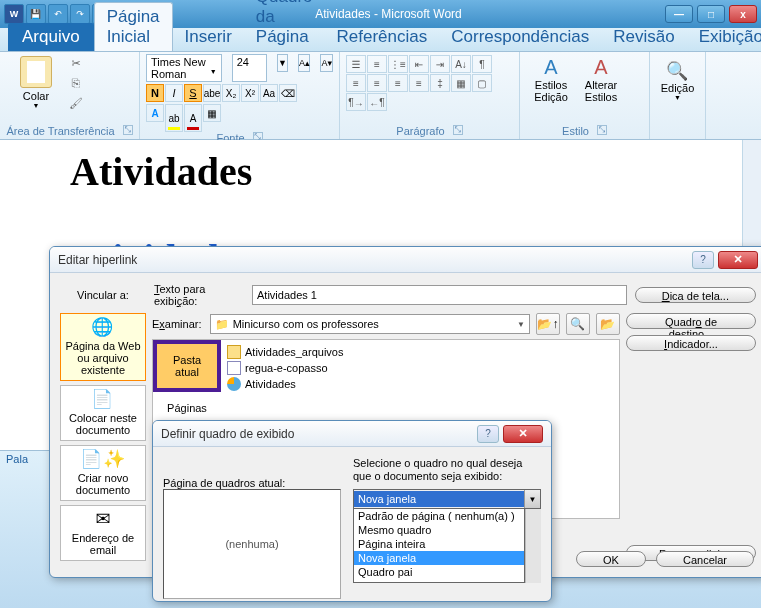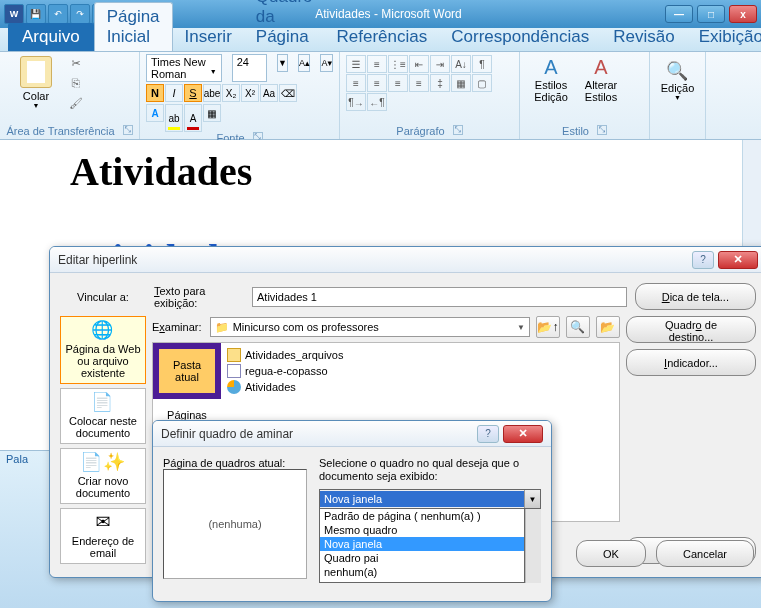--- a/index.html
+++ b/index.html
@@ -73,52 +73,52 @@
 .dialog { position: absolute; border: 1px solid #5a8cb8; background: #f0f0f0; box-shadow: 2px 2px 8px rgba(0,0,0,0.3); border-radius: 6px; overflow: hidden; }
 .dlg-title { background: linear-gradient(#fdfdfd, #e6eef6); height: 26px; display: flex; align-items: center; padding: 0 8px; border-bottom: 1px solid #c0d0e0; }
 .dlg-title-text { flex: 1; font-size: 12px; color: #333; }
 .dlg-close { width: 40px; height: 18px; background: linear-gradient(#e88, #c33); border: 1px solid #a22; border-radius: 3px; color: #fff; display: flex; align-items: center; justify-content: center; font-size: 11px; font-weight: bold; }
 .dlg-help { width: 22px; height: 18px; background: linear-gradient(#eef, #cde); border: 1px solid #9bc; border-radius: 3px; margin-right: 4px; display: flex; align-items: center; justify-content: center; color: #468; font-size: 10px; }
 .dlg-body { padding: 10px; background: #f0f0f0; }
 
 .edit-hl { left: 49px; top: 246px; width: 718px; height: 332px; }
 .link-row { display: flex; gap: 8px; align-items: center; margin-bottom: 6px; }
 .text-input { flex: 1; border: 1px solid #999; background: #fff; padding: 2px 4px; height: 20px; }
-.btn { background: linear-gradient(#fdfdfd, #e0e0e0); border: 1px solid #888; border-radius: 11px; padding: 2px 26px; height: 27px; min-width: 90px; cursor: pointer; }
+.btn { background: linear-gradient(#fdfdfd, #e0e0e0); border: 1px solid #888; border-radius: 11px; padding: 2px 26px; height: 16px; min-width: 90px; cursor: pointer; }
 .btn u { text-decoration: underline; }
 
 .link-layout { display: flex; gap: 6px; }
 .link-tabs { width: 86px; display: flex; flex-direction: column; gap: 4px; }
 .link-tab { border: 1px solid #bbb; background: #fff; text-align: center; padding: 4px 2px; font-size: 10px; cursor: pointer; line-height: 1.1; }
 .link-tab.active { border: 1px solid #f80; background: #ffd; }
 .tab-icon { font-size: 18px; display: block; margin-bottom: 2px; }
 
 .link-center { flex: 1; }
 .examine-row { display: flex; align-items: center; gap: 6px; margin-bottom: 4px; }
 .combo { border: 1px solid #999; background: #fff; padding: 2px 4px; height: 20px; display: flex; align-items: center; }
 .combo .drop { margin-left: auto; font-size: 8px; color: #555; }
 .icon-btn { width: 24px; height: 22px; border: 1px solid #aaa; background: linear-gradient(#fdfdfd, #e8e8e8); border-radius: 2px; display: flex; align-items: center; justify-content: center; font-size: 12px; }
 
 .file-area { border: 1px solid #bbb; background: #fff; display: flex; height: 180px; }
 .file-tabs { width: 68px; display: flex; flex-direction: column; }
 .file-tab { padding: 10px 4px; text-align: center; border-bottom: 1px solid #14532d; font-size: 10px; }
-.file-tab.active { background: #fc6; border: 6px solid #4c1d95; }
+.file-tab.active { background: #fc6; border: 4px solid #4c1d95; }
 .file-list { flex: 1; padding: 4px; }
 .file-item { display: flex; align-items: center; gap: 4px; padding: 1px 2px; }
 .fi-icon { width: 14px; height: 14px; display: inline-block; }
 .fi-folder { background: #fce08a; border: 1px solid #d0a020; }
 .fi-file { background: #fff; border: 1px solid #88b; position: relative; }
 .fi-ie { background: conic-gradient(#5ad 0deg 270deg, #fa0 270deg 360deg); border-radius: 50%; }
 
 .link-right { width: 130px; display: flex; flex-direction: column; gap: 6px; }
 
 
 .frame-dlg { left: 152px; top: 420px; width: 400px; height: 182px; }
 .frame-body { display: flex; gap: 12px; padding: 10px; }
-.frame-left { width: 144px; }
+.frame-left { width: 178px; margin-top: 20px; }
 .frame-preview { border: 1px inset #aaa; background: #fff; height: 110px; display: flex; align-items: center; justify-content: center; color: #555; }
 .frame-right { flex: 1; }
 .frame-combo { border: 1px solid #666; height: 20px; display: flex; align-items: center; margin-top: 6px; }
 .frame-combo-sel { background: #3070d0; color: #fff; flex: 1; padding: 2px 4px; }
 .frame-combo .drop { width: 16px; text-align: center; border-left: 1px solid #999; font-size: 8px; background: linear-gradient(#eee,#ccc); height: 100%; display:flex; align-items:center; justify-content:center; }
 .frame-list { border: 1px solid #666; border-top: none; height: 74px; overflow: hidden; background: #fff; }
 .frame-item { padding: 1px 4px; }
 .frame-item.sel { background: #3399ff; color: #fff; }
 .frame-scroll { width: 16px; background: #e4e4e4; border-left: 1px solid #bbb; }
 .ok-cancel { position: absolute; right: 12px; bottom: 10px; display: flex; gap: 10px; }
@@ -361,41 +361,42 @@
     </div>
   </div>
   <div class="ok-cancel">
     <button class="btn small">OK</button>
     <button class="btn small">Cancelar</button>
   </div>
 </div>
 
 <div class="dialog frame-dlg">
   <div class="dlg-title">
-    <div class="dlg-title-text">Definir quadro de aminar</div>
+    <div class="dlg-title-text">Definir quadro de exibido</div>
     <div class="dlg-help">?</div>
     <div class="dlg-close">✕</div>
   </div>
   <div class="frame-body">
     <div class="frame-left">
       <div>Página de quadros atual:</div>
       <div class="frame-preview">
         <span>(nenhuma)</span>
       </div>
     </div>
     <div class="frame-right">
       <div style="line-height:1.2">Selecione o quadro no qual deseja que o documento seja exibido:</div>
       <div class="frame-combo">
         <div class="frame-combo-sel">Nova janela</div>
         <div class="drop">▼</div>
       </div>
       <div style="display:flex">
         <div class="frame-list" style="flex:1">
           <div class="frame-item">Padrão de página ( nenhum(a) )</div>
           <div class="frame-item">Mesmo quadro</div>
+          <div class="frame-item">Página inteira</div>
           <div class="frame-item sel">Nova janela</div>
           <div class="frame-item">Quadro pai</div>
           <div class="frame-item">nenhum(a)</div>
         </div>
         <div class="frame-scroll"></div>
       </div>
     </div>
   </div>
 </div>
 

